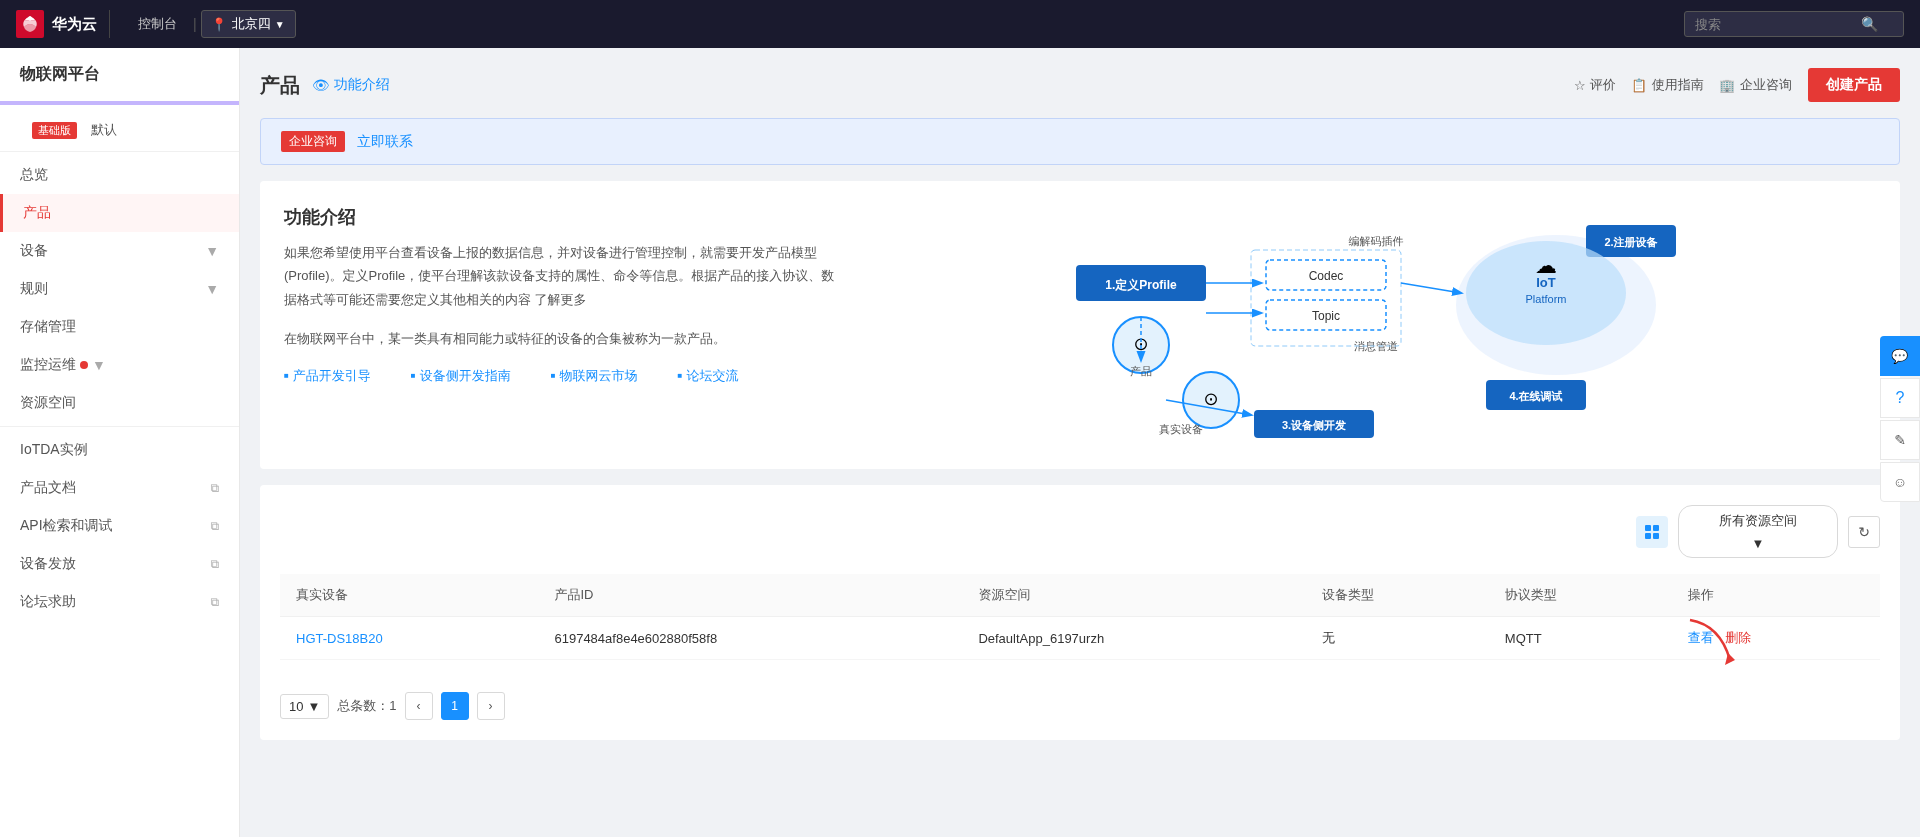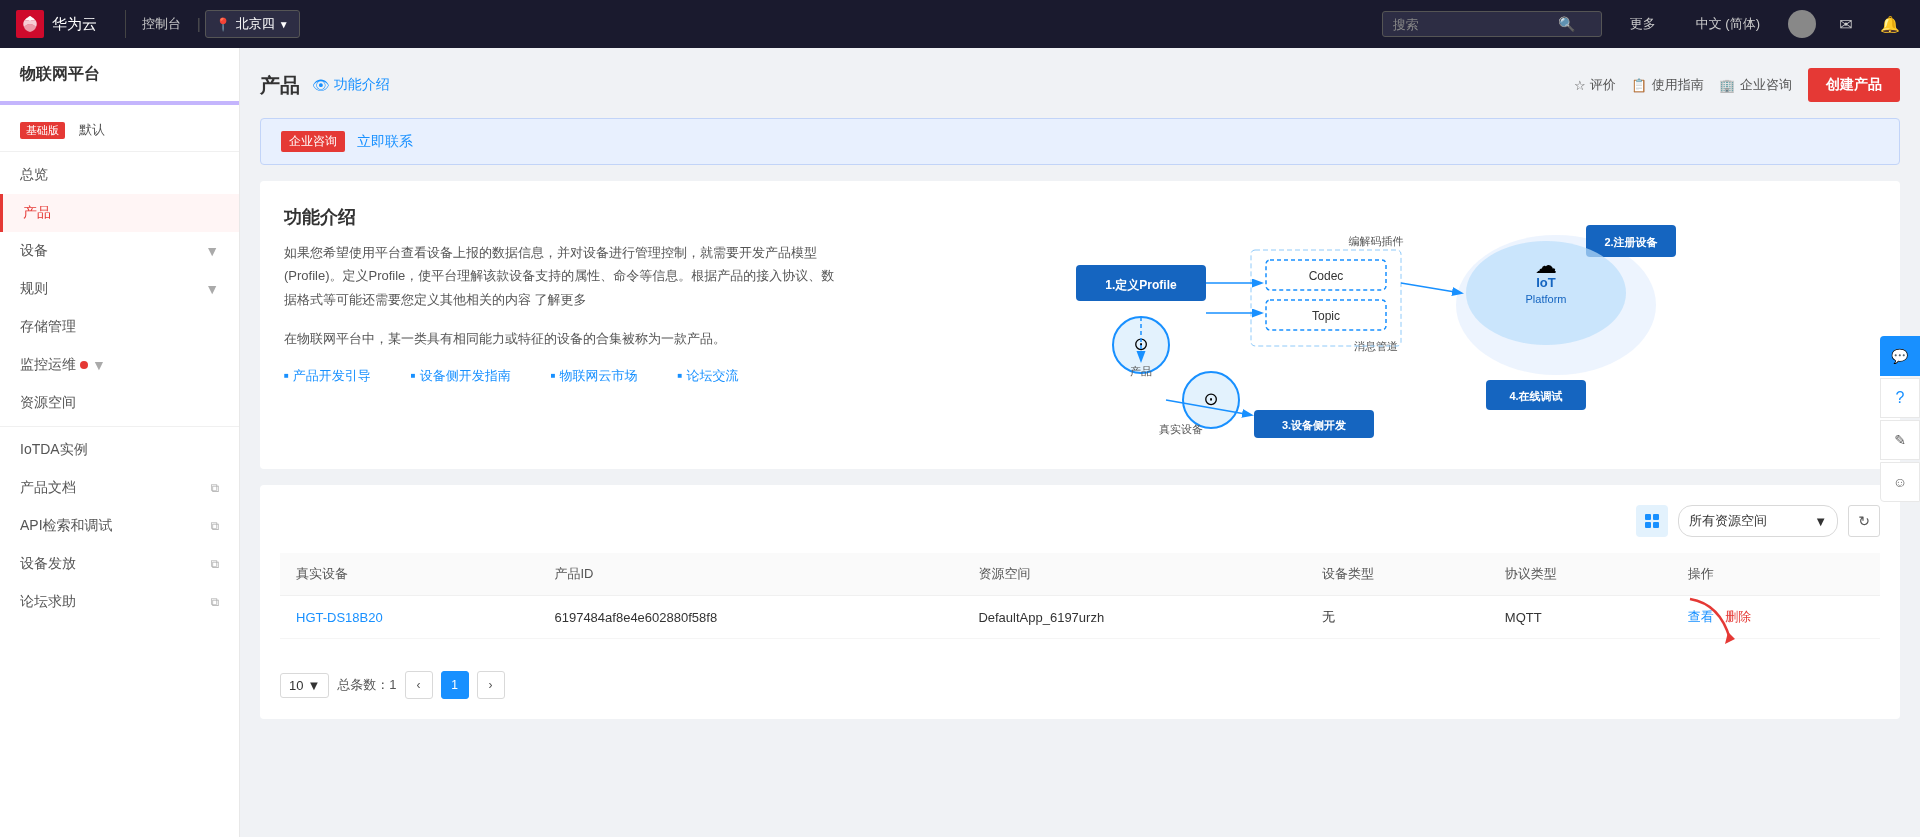--- a/index.html
+++ b/index.html
@@ -2,21 +2,21 @@
 <html><head>
   <meta charset="utf-8">
   <style>
     * { box-sizing: border-box; margin: 0; padding: 0; }
     body { font-family: "PingFang SC", "Microsoft YaHei", Arial, sans-serif; font-size: 14px; background: #f0f2f5; color: #333; }
 
     
     .top-nav {
       display: flex; align-items: center; background: #1a1a2e; height: 48px; padding: 0 16px; color: #fff; position: fixed; top: 0; left: 0; right: 0; z-index: 1000;
     }
-    .top-nav .logo { display: flex; align-items: center; gap: 8px; font-size: 15px; font-weight: normal; color: #fff; padding-right: 28px; border-right: 1px solid #444; margin-right: 4px; }
+    .top-nav .logo { display: flex; align-items: center; gap: 8px; font-size: 15px; font-weight: bold; color: #fff; padding-right: 12px; border-right: 1px solid #444; margin-right: 16px; }
     .top-nav .logo-icon { width: 28px; height: 28px; background: #cf0a2c; display: flex; align-items: center; justify-content: center; font-size: 10px; font-weight: bold; color: #fff; border-radius: 2px; }
     .top-nav .nav-item { color: #ccc; font-size: 13px; margin: 0 12px; cursor: pointer; }
     .top-nav .location { display: flex; align-items: center; gap: 4px; background: #2d2d44; border: 1px solid #555; border-radius: 3px; padding: 4px 10px; font-size: 13px; color: #fff; cursor: pointer; }
     .top-nav .spacer { flex: 1; }
     .top-nav .search-box { display: flex; align-items: flex-end; background: #2d2d44; border: 1px solid #555; border-radius: 3px; padding: 4px 10px; gap: 6px; min-width: 220px; }
     .top-nav .search-box input { background: transparent; border: none; outline: none; color: #fff; font-size: 13px; width: 160px; }
     .top-nav .search-box input::placeholder { color: #888; }
     .top-nav .top-actions { display: flex; align-items: center; gap: 16px; margin-left: 16px; }
     .top-nav .top-actions span { color: #ccc; font-size: 13px; cursor: pointer; }
     .top-nav .user-avatar { width: 28px; height: 28px; background: #888; border-radius: 50%; }
@@ -27,21 +27,21 @@
 
     
     .sidebar { width: 240px; background: #fff; border-right: 1px solid #e8e8e8; min-height: calc(100vh - 48px); flex-shrink: 0; position: fixed; left: 0; top: 48px; bottom: 0; overflow-y: auto; }
     .sidebar-header { padding: 16px 20px; font-size: 16px; font-weight: bold; color: #333; border-bottom: 4px solid #c4b5fd; }
     .sidebar-menu { padding: 8px 0; }
     .sidebar-item { display: flex; align-items: center; padding: 10px 20px; cursor: pointer; font-size: 14px; color: #555; position: relative; }
     .sidebar-item.active { color: #e53935; background: #fff5f5; border-left: 3px solid #e53935; }
     .sidebar-item .badge { background: #e53935; color: #fff; border-radius: 50%; width: 8px; height: 8px; display: inline-block; margin-left: 4px; }
     .sidebar-item .link-icon { margin-left: auto; color: #aaa; font-size: 12px; }
     .sidebar-item .arrow { margin-left: auto; color: #aaa; }
-    .sidebar-tag { display: inline-block; background: #e53935; color: #fff; font-size: 11px; padding: 1px 6px; border-radius: 2px; margin-right: 6px; }
+    .sidebar-tag { display: inline-block; background: #e53935; color: #fff; font-size: 11px; padding: 1px 6px; border-radius: 2px; margin-right: 6px; margin-left: 12px; }
     .sidebar-divider { height: 1px; background: #f0f0f0; margin: 4px 0; }
 
     
     .main-content { margin-left: 240px; flex: 1; padding: 20px; min-height: calc(100vh - 48px); }
 
     
     .page-header { display: flex; align-items: center; justify-content: space-between; margin-bottom: 16px; }
     .page-header-left { display: flex; align-items: center; gap: 12px; }
     .page-title { font-size: 20px; font-weight: bold; color: #333; }
     .feature-intro-link { display: flex; align-items: center; gap: 4px; color: #1890ff; font-size: 14px; cursor: pointer; }
@@ -63,21 +63,21 @@
     .feature-link-item { display: flex; align-items: center; gap: 4px; color: #1890ff; font-size: 13px; cursor: pointer; }
     .feature-link-item::before { content: "■"; font-size: 8px; }
 
     
     .diagram { flex: 1; min-height: 200px; position: relative; display: flex; align-items: center; justify-content: center; }
     .diagram-svg { width: 100%; height: 240px; }
 
     
     .table-section { background: #fff; border-radius: 4px; padding: 20px; }
     .table-toolbar { display: flex; align-items: center; justify-content: flex-end; gap: 10px; margin-bottom: 16px; }
-    .select-box { border: 1px solid #d9d9d9; border-radius: 14px; padding: 6px 10px; font-size: 13px; background: #fff; cursor: pointer; display: flex; align-items: center; gap: 6px; min-width: 160px; justify-content: space-between; }
+    .select-box { border: 1px solid #d9d9d9; border-radius: 14px; padding: 6px 10px; font-size: 13px; background: #fff; cursor: pointer; display: flex; align-items: center; gap: 6px; min-width: 160px; justify-content: space-between; flex-direction: column; }
     .refresh-btn { width: 32px; height: 32px; border: 1px solid #d9d9d9; border-radius: 3px; display: flex; align-items: center; justify-content: center; cursor: pointer; background: #fff; color: #555; }
     .resource-icon { width: 32px; height: 32px; background: #e3f2fd; border-radius: 4px; display: flex; align-items: center; justify-content: center; }
 
     
     .data-table { width: 100%; border-collapse: collapse; }
     .data-table th { background: #fafafa; border-bottom: 1px solid #f0f0f0; padding: 12px 16px; text-align: left; font-size: 13px; color: #555; font-weight: 500; }
     .data-table td { border-bottom: 1px solid #f5f5f5; padding: 12px 16px; font-size: 13px; color: #333; }
     .table-link { color: #1890ff; cursor: pointer; text-decoration: none; }
     .action-link { color: #1890ff; cursor: pointer; margin-right: 8px; }
     .action-delete { color: #e53935; cursor: pointer; }
@@ -117,27 +117,20 @@
   <span style="color:#555;margin:0 4px;">|</span>
   <div class="location">
     <span>📍</span>
     <span>北京四</span>
     <span style="font-size:10px;">▼</span>
   </div>
   <div class="spacer"></div>
   <div class="search-box">
     <input type="text" placeholder="搜索" style="">
     <span style="color:#888;">🔍</span>
-  </div>
-  <div class="top-actions">
-    <span class="nav-item">更多</span>
-    <span class="nav-item">中文 (简体)</span>
-    <div class="user-avatar"></div>
-    <div class="icon-btn">✉</div>
-    <div class="icon-btn">🔔</div>
   </div>
 </nav>
 
 <div class="app-layout">
 
   <aside class="sidebar">
     <div class="sidebar-header">物联网平台</div>
     <div class="sidebar-menu">
       <div style="padding: 8px 20px; display:flex; align-items:center; gap:8px;">
         <span class="sidebar-tag">基础版</span>

